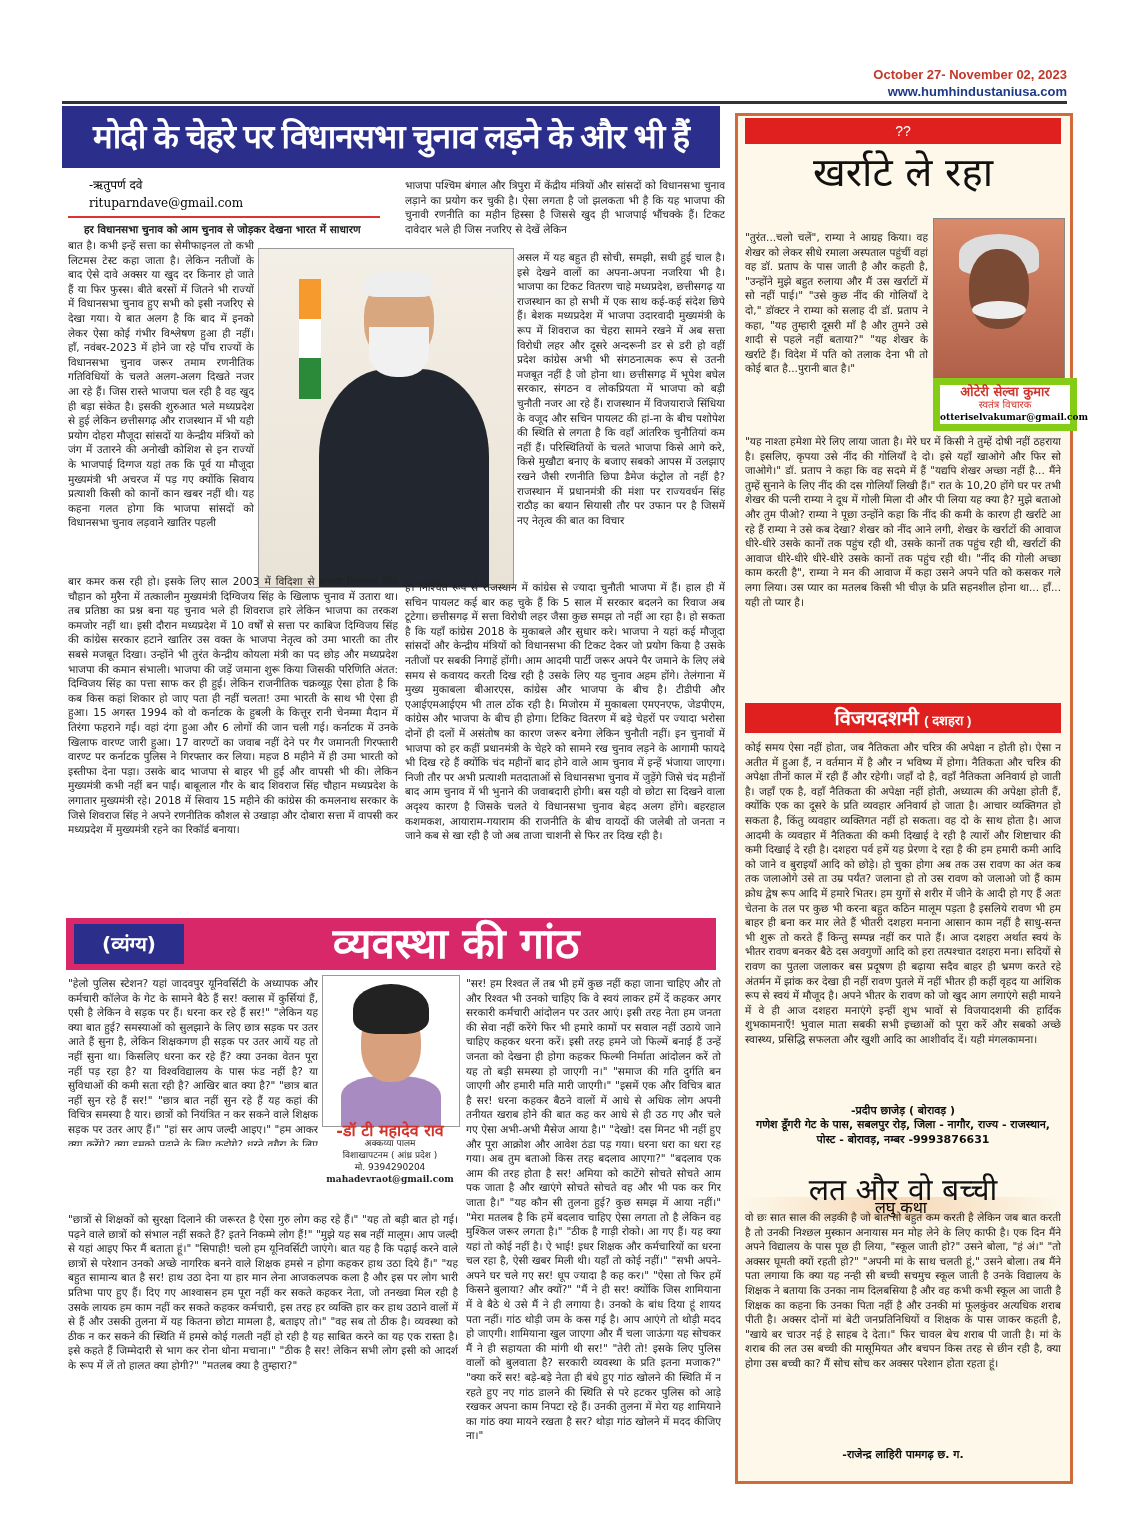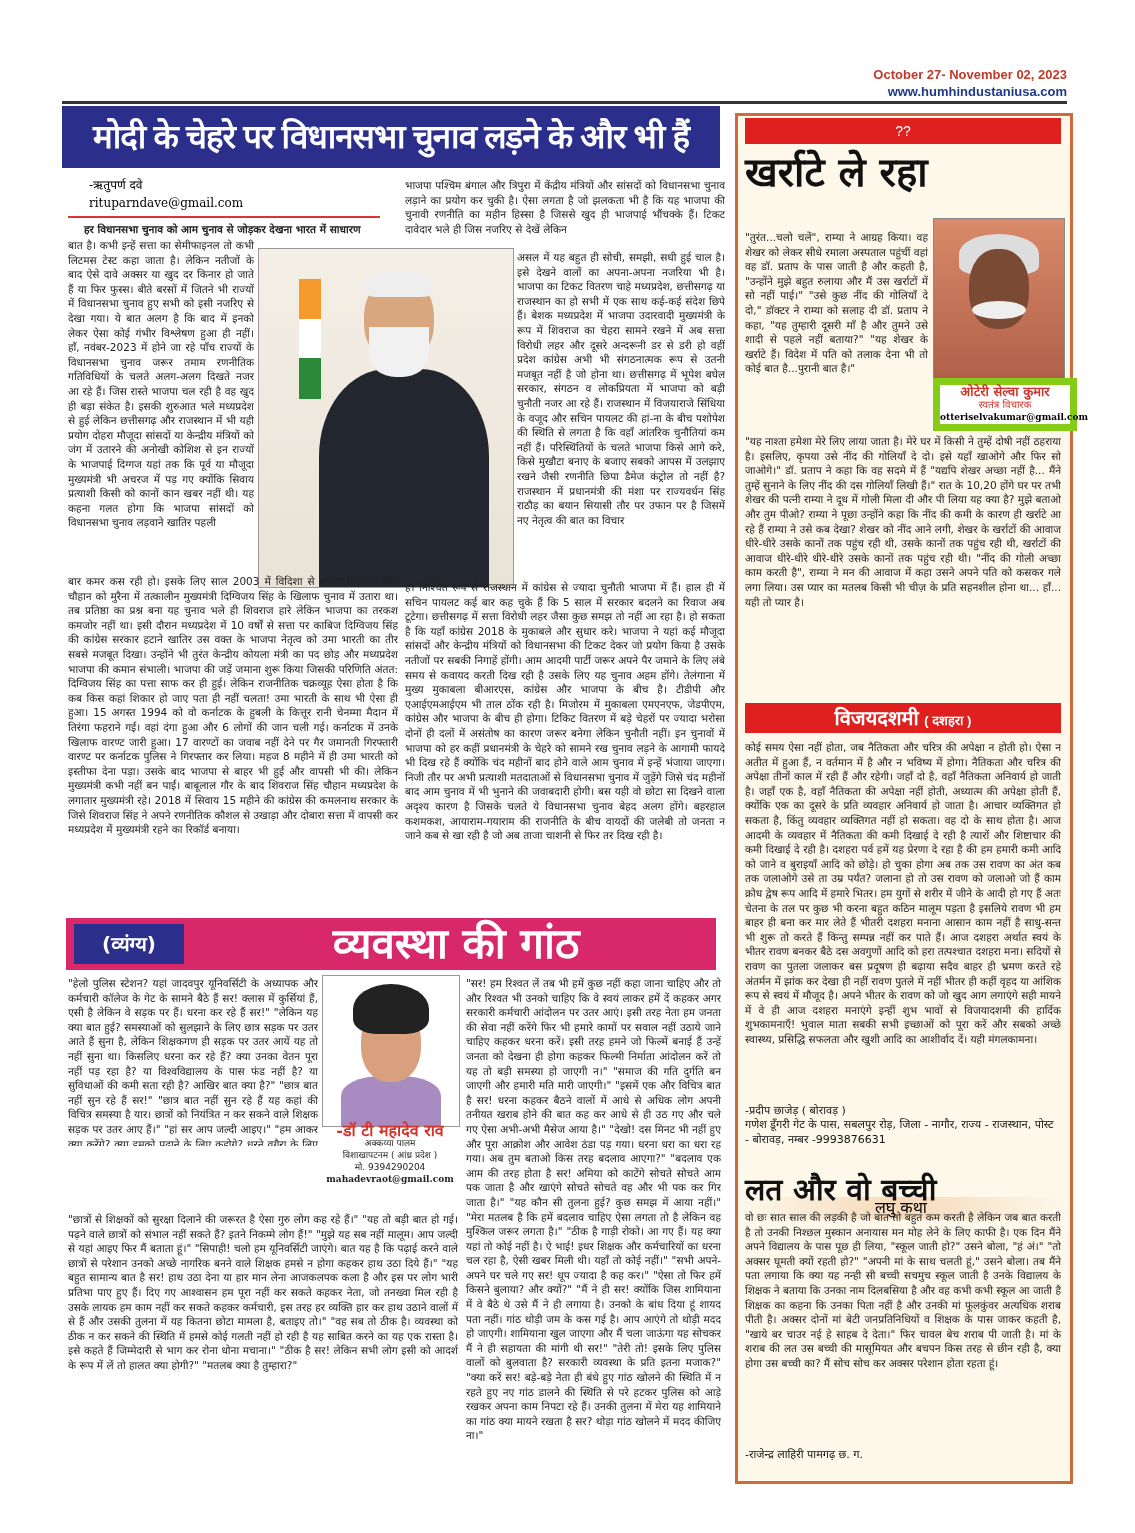--- a/index.html
+++ b/index.html
@@ -17,41 +17,41 @@
   .redline { position:absolute; left:68px; top:216px; width:312px; height:2px; background:#d33; }
   .col { position:absolute; font-size:10.5px; line-height:14.6px; color:#222; text-align:justify; font-family:"DejaVu Sans", sans-serif; overflow:hidden; }
   .photo-modi { position:absolute; left:258px; top:248px; width:254px; height:338px; background:linear-gradient(180deg,#f4efe6 0%,#e9e2d6 100%); border:1px solid #999; }
   .photo-modi .flag { position:absolute; left:40px; top:30px; width:22px; height:120px; background:linear-gradient(180deg,#f79a2e 33%,#fff 33%,#fff 66%,#2a8a3a 66%); }
   .photo-modi .head { position:absolute; left:105px; top:28px; width:70px; height:86px; border-radius:45%; background:#d9a77f; }
   .photo-modi .hair { position:absolute; left:105px; top:22px; width:70px; height:26px; border-radius:40% 40% 20% 20%; background:#eee; }
   .photo-modi .beard { position:absolute; left:110px; top:78px; width:60px; height:50px; border-radius:0 0 45% 45%; background:#f1f1f1; }
   .photo-modi .body { position:absolute; left:60px; top:120px; width:170px; height:218px; border-radius:40% 40% 0 0; background:#22272f; }
   .sidebar { position:absolute; left:735px; top:113px; width:332px; height:1365px; background:#fdf8ea; border:3px solid #d06a3a; }
   .redbar { position:absolute; left:745px; background:#e0201f; color:#fff; text-align:center; font-family:"Liberation Sans", sans-serif; }
-  .bigtitle { position:absolute; left:745px; width:316px; text-align:left; font-weight:bold; color:#111; font-family:"DejaVu Sans", sans-serif; }
+  .bigtitle { position:absolute; left:745px; width:316px; text-align:center; font-weight:normal; color:#111; font-family:"DejaVu Sans", sans-serif; }
   .author-photo { position:absolute; left:933px; top:218px; width:130px; height:160px; background:linear-gradient(180deg,#d98a6a,#b06048); border:1px solid #888; }
   .author-photo .face { position:absolute; left:35px; top:30px; width:60px; height:80px; border-radius:45%; background:#7a4a34; }
   .author-photo .hair { position:absolute; left:25px; top:15px; width:80px; height:40px; border-radius:50% 50% 20% 20%; background:#ddd; }
   .author-photo .stache { position:absolute; left:38px; top:82px; width:54px; height:18px; border-radius:50%; background:#eee; }
   .author-cap { position:absolute; left:933px; top:378px; width:130px; text-align:center; background:#fff; border:7px solid #84cc16; font-size:10px; line-height:13px; }
   .author-cap .n { color:#d0342c; font-weight:bold; font-size:13px; }
   .author-cap .r { color:#d0342c; }
   .author-cap .e { font-weight:bold; font-family:"DejaVu Serif", serif; font-size:9px; }
   .satire-banner { position:absolute; left:66px; top:918px; width:650px; height:52px; background:#d9286a; }
   .satire-banner .tag { position:absolute; left:8px; top:6px; width:110px; height:40px; background:#2c2e8c; color:#fff; font-size:20px; line-height:40px; text-align:center; font-weight:bold; }
   .satire-banner .t { position:absolute; left:140px; top:0; width:500px; height:52px; color:#fff; font-size:42px; font-weight:bold; line-height:52px; text-align:center; }
   .mahadev-photo { position:absolute; left:322px; top:975px; width:136px; height:150px; background:#fff; border:1px solid #999; }
   .mahadev-photo .hair { position:absolute; left:30px; top:8px; width:76px; height:50px; border-radius:50% 50% 30% 30%; background:#222; }
   .mahadev-photo .face { position:absolute; left:38px; top:30px; width:60px; height:76px; border-radius:45%; background:#d8a07c; }
   .mahadev-photo .shirt { position:absolute; left:18px; top:100px; width:100px; height:50px; border-radius:40% 40% 0 0; background:#a88bc0; }
   .mahadev-cap { position:absolute; left:322px; top:1125px; width:136px; text-align:center; font-size:9px; line-height:12px; color:#222; }
   .mahadev-cap .n { color:#d0342c; font-weight:bold; font-size:16px; }
   .mahadev-cap .e { font-weight:bold; font-family:"DejaVu Serif", serif; }
   .laghu { position:absolute; left:740px; top:1153px; width:322px; height:22px; background:linear-gradient(90deg,#fdf8ea,#f6d9b8,#fdf8ea); text-align:center; font-weight:normal; font-size:16px; line-height:22px;margin-top:44px; }
-  .sig { position:absolute; font-weight:normal; font-size:11px; color:#111; text-align:left; }
+  .sig { position:absolute; font-weight:bold; font-size:11px; color:#111; text-align:center; }
 </style>
 </head>
 <body>
 
 <div class="page">
 
   <div class="dateline">
     <div class="d">October 27- November 02, 2023</div>
     <div class="u">www.humhindustaniusa.com</div>
   </div>

